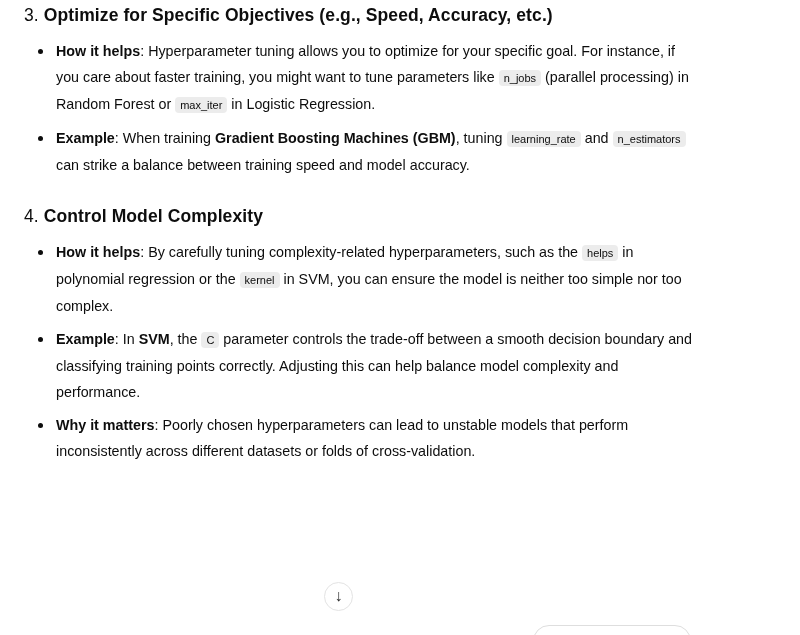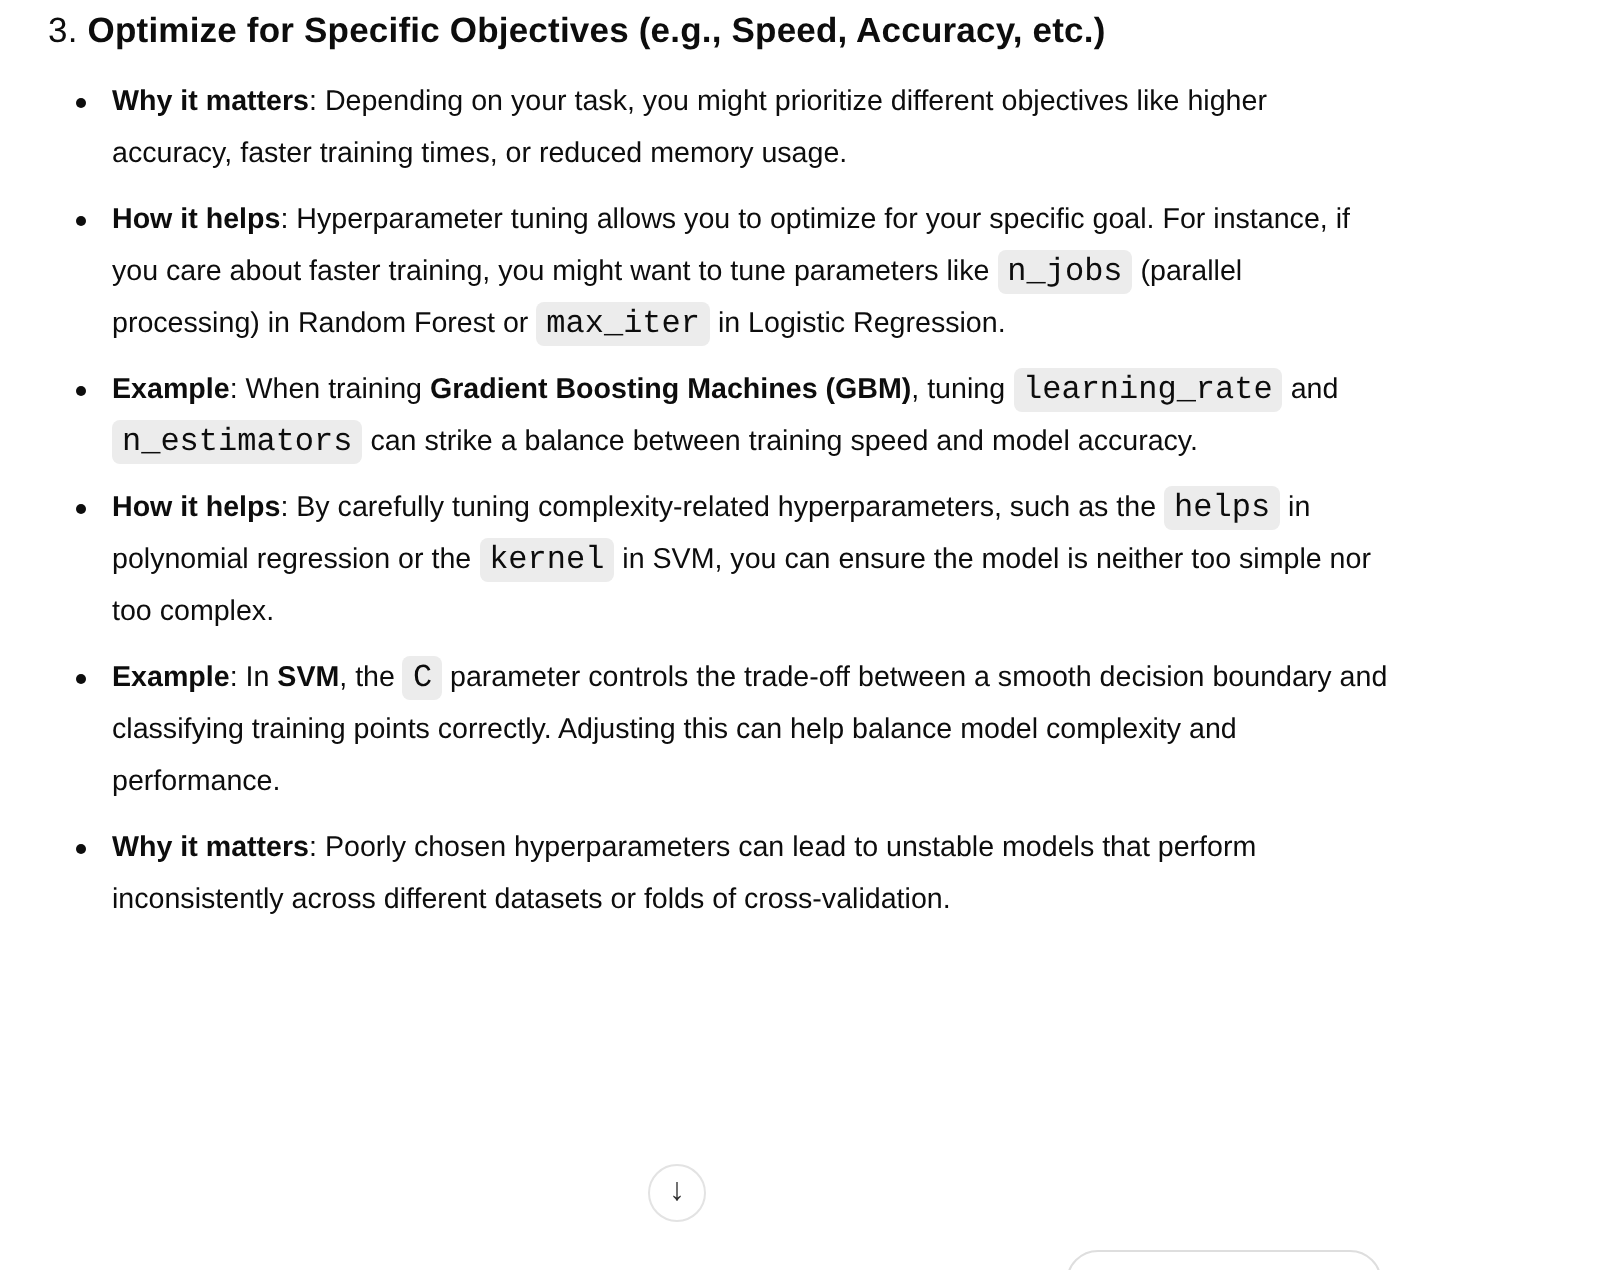--- a/index.html
+++ b/index.html
@@ -47,22 +47,22 @@
   ul.bullet-list li::before {
     content: "";
     position: absolute;
     left: -18px; top: 10.5px;
     width: 5px; height: 5px;
     border-radius: 50%;
     background: var(--text, #0d0d0d);
   }
   .run-bold { font-weight: 700; }
   .run-code {
-    font-family: Liberation Mono, monospace;
-    font-size: 16px;
+    font-family: Liberation Sans, sans-serif;
+    font-size: 11px;
     background: var(--code-bg, #ececec);
     color: var(--code-text, #0d0d0d);
     border-radius: 4px;
     padding: 2px 5px;
     white-space: nowrap;
   }
   .scroll-btn {
     position: absolute;
     left: 324px; top: 582px;
     width: 29px; height: 29px;
@@ -90,24 +90,24 @@
     z-index: 4;
   }
 </style>
 </head>
 <body>
 
 <div class="transcript">
   <div class="content">
       <h3 class="section-heading"><span class="heading-number">3.</span> <span class="heading-text">Optimize for Specific Objectives (e.g., Speed, Accuracy, etc.)</span></h3>
       <ul class="bullet-list">
-        <li><span class="run-bold">Why it matters</span><span class="run-text">: Depending on your task, you might prioritize different objectives like higher accuracy, faster training times, or reduced memory usage.</span></li>
         <li><span class="run-bold">How it helps</span><span class="run-text">: Hyperparameter tuning allows you to optimize for your specific goal. For instance, if you care about faster training, you might want to tune parameters like </span><code class="run-code">n_jobs</code><span class="run-text"> (parallel processing) in Random Forest or </span><code class="run-code">max_iter</code><span class="run-text"> in Logistic Regression.</span></li>
         <li><span class="run-bold">Example</span><span class="run-text">: When training </span><span class="run-bold">Gradient Boosting Machines (GBM)</span><span class="run-text">, tuning </span><code class="run-code">learning_rate</code><span class="run-text"> and </span><code class="run-code">n_estimators</code><span class="run-text"> can strike a balance between training speed and model accuracy.</span></li>
       </ul>
+      <h3 class="section-heading"><span class="heading-number">4.</span> <span class="heading-text">Control Model Complexity</span></h3>
       <ul class="bullet-list">
         <li><span class="run-bold">How it helps</span><span class="run-text">: By carefully tuning complexity-related hyperparameters, such as the </span><code class="run-code">helps</code><span class="run-text"> in polynomial regression or the </span><code class="run-code">kernel</code><span class="run-text"> in SVM, you can ensure the model is neither too simple nor too complex.</span></li>
         <li><span class="run-bold">Example</span><span class="run-text">: In </span><span class="run-bold">SVM</span><span class="run-text">, the </span><code class="run-code">C</code><span class="run-text"> parameter controls the trade-off between a smooth decision boundary and classifying training points correctly. Adjusting this can help balance model complexity and performance.</span></li>
       </ul>
       <ul class="bullet-list">
         <li><span class="run-bold">Why it matters</span><span class="run-text">: Poorly chosen hyperparameters can lead to unstable models that perform inconsistently across different datasets or folds of cross-validation.</span></li>
       </ul>
     </div>
 
   <button class="scroll-btn">

